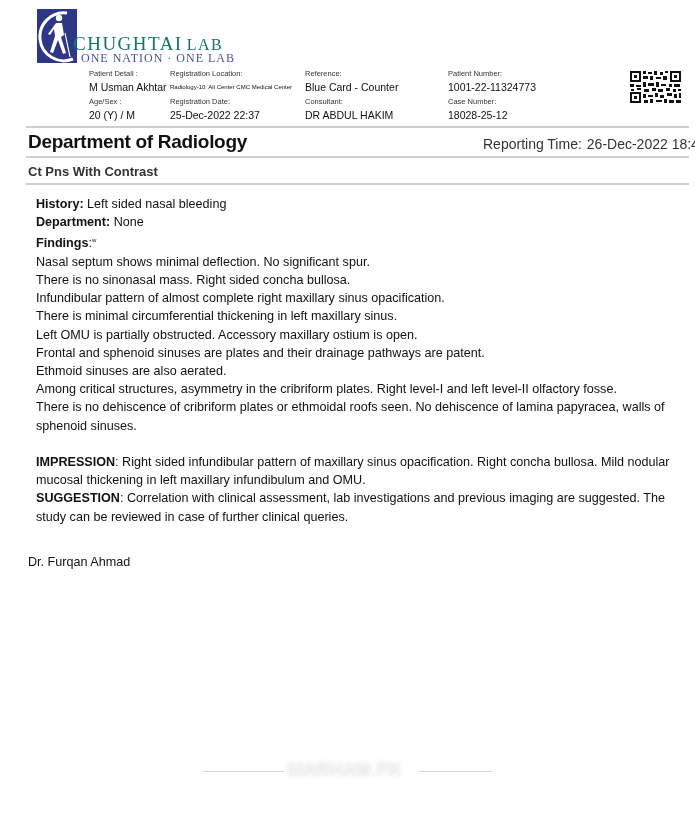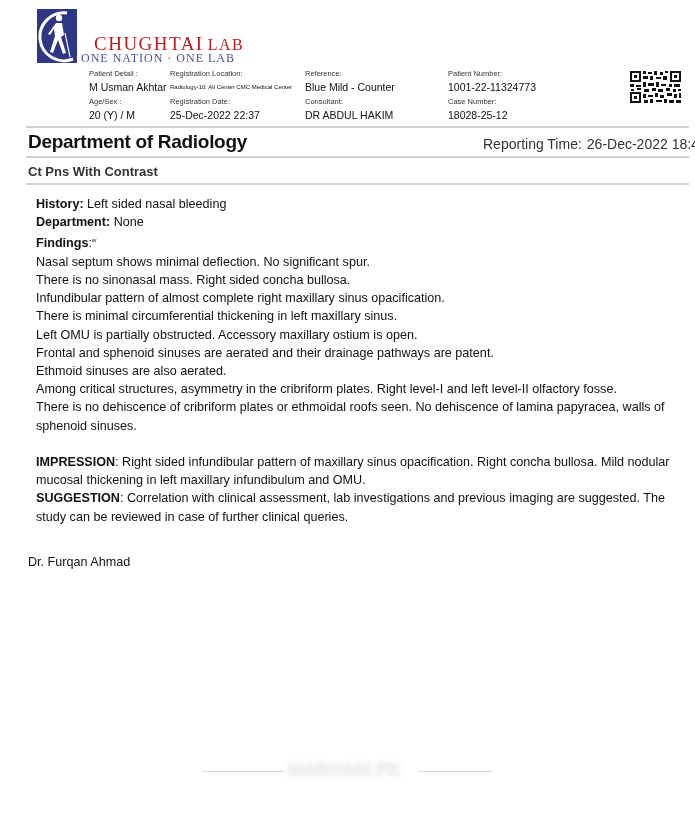--- a/index.html
+++ b/index.html
@@ -1,21 +1,21 @@
 <!DOCTYPE html>
 <html><head>
 <meta charset="utf-8">
 <style>
   html, body { margin: 0; padding: 0; background: #ffffff; }
   body { width: 695px; height: 821px; position: relative; overflow: hidden; font-family: "Liberation Sans", sans-serif; color: #111; }
 
   .logo { position: absolute; left: 37px; top: 9px; width: 210px; height: 56px; }
   .logo-box { position: absolute; left: 0; top: 0; width: 40px; height: 54px; background: #2e3686; overflow: hidden; }
   .logo-box svg { width: 40px; height: 54px; display: block; }
-  .logo-name { position: absolute; left: 57px; top: 26px; font-family: "Liberation Serif", serif; color: #b91c1c; font-size: 19px; letter-spacing: 1.5px; white-space: nowrap; line-height: 18px; }
+  .logo-name { position: absolute; left: 36px; top: 26px; font-family: "Liberation Serif", serif; color: #0f766e; font-size: 19px; letter-spacing: 1.5px; white-space: nowrap; line-height: 18px; }
   .logo-name .lab { font-size: 16px; margin-left: 4px; }
   .logo-tag { position: absolute; left: 44px; top: 43px; font-family: "Liberation Serif", serif; color: #4a4fa0; font-size: 12px; letter-spacing: 1px; white-space: nowrap; line-height: 12px; }
 
   .meta { position: absolute; top: 69px; font-size: 8px; color: #333; }
   .meta .lbl { font-size: 7.5px; color: #333; line-height: 10px; height: 11px; white-space: nowrap; }
   .meta .val { font-size: 10.5px; font-weight: normal; color: #111; line-height: 14px; height: 17px; white-space: nowrap; }
   .meta .val.small { font-size: 6px; line-height: 14px; }
   .col1 { left: 50px; margin-left: 39px; }
   .col2 { left: 170px; }
   .col3 { left: 305px; }
@@ -66,21 +66,21 @@
   <div class="val">20 (Y) / M</div>
 </div>
 <div class="meta col2">
   <div class="lbl">Registration Location:</div>
   <div class="val small">Radiology-10: Ali Center CMC Medical Center</div>
   <div class="lbl">Registration Date:</div>
   <div class="val">25-Dec-2022 22:37</div>
 </div>
 <div class="meta col3">
   <div class="lbl">Reference:</div>
-  <div class="val">Blue Mild - Counter</div>
+  <div class="val">Blue Card - Counter</div>
   <div class="lbl">Consultant:</div>
   <div class="val">DR ABDUL HAKIM</div>
 </div>
 <div class="meta col4">
   <div class="lbl">Patient Number:</div>
   <div class="val">1001-22-11324773</div>
   <div class="lbl">Case Number:</div>
   <div class="val">18028-25-12</div>
 </div>
 
@@ -152,21 +152,21 @@
 
 <div class="body-text">
   <p><b>History:</b> <span>Left sided nasal bleeding</span></p>
   <p><b>Department:</b> <span>None</span></p>
   <p><b>Findings</b>:<span class="sup">w</span></p>
   <p>Nasal septum shows minimal deflection. No significant spur.</p>
   <p>There is no sinonasal mass. Right sided concha bullosa.</p>
   <p>Infundibular pattern of almost complete right maxillary sinus opacification.</p>
   <p>There is minimal circumferential thickening in left maxillary sinus.</p>
   <p>Left OMU is partially obstructed. Accessory maxillary ostium is open.</p>
-  <p>Frontal and sphenoid sinuses are aerated and their drainage pathways are patent.</p>
+  <p>Frontal and sphenoid sinuses are plates and their drainage pathways are patent.</p>
   <p>Ethmoid sinuses are also aerated.</p>
   <p>Among critical structures, asymmetry in the cribriform plates. Right level-I and left level-II olfactory fosse.</p>
   <p>There is no dehiscence of cribriform plates or ethmoidal roofs seen. No dehiscence of lamina papyracea, walls of sphenoid sinuses.</p>
   <div class="gap"></div>
   <p><b>IMPRESSION</b>: <span>Right sided infundibular pattern of maxillary sinus opacification. Right concha bullosa. Mild nodular mucosal thickening in left maxillary infundibulum and OMU.</span></p>
   <p><b>SUGGESTION</b>: <span>Correlation with clinical assessment, lab investigations and previous imaging are suggested. The study can be reviewed in case of further clinical queries.</span></p>
 </div>
 
 <div class="signer">Dr. Furqan Ahmad</div>
 

